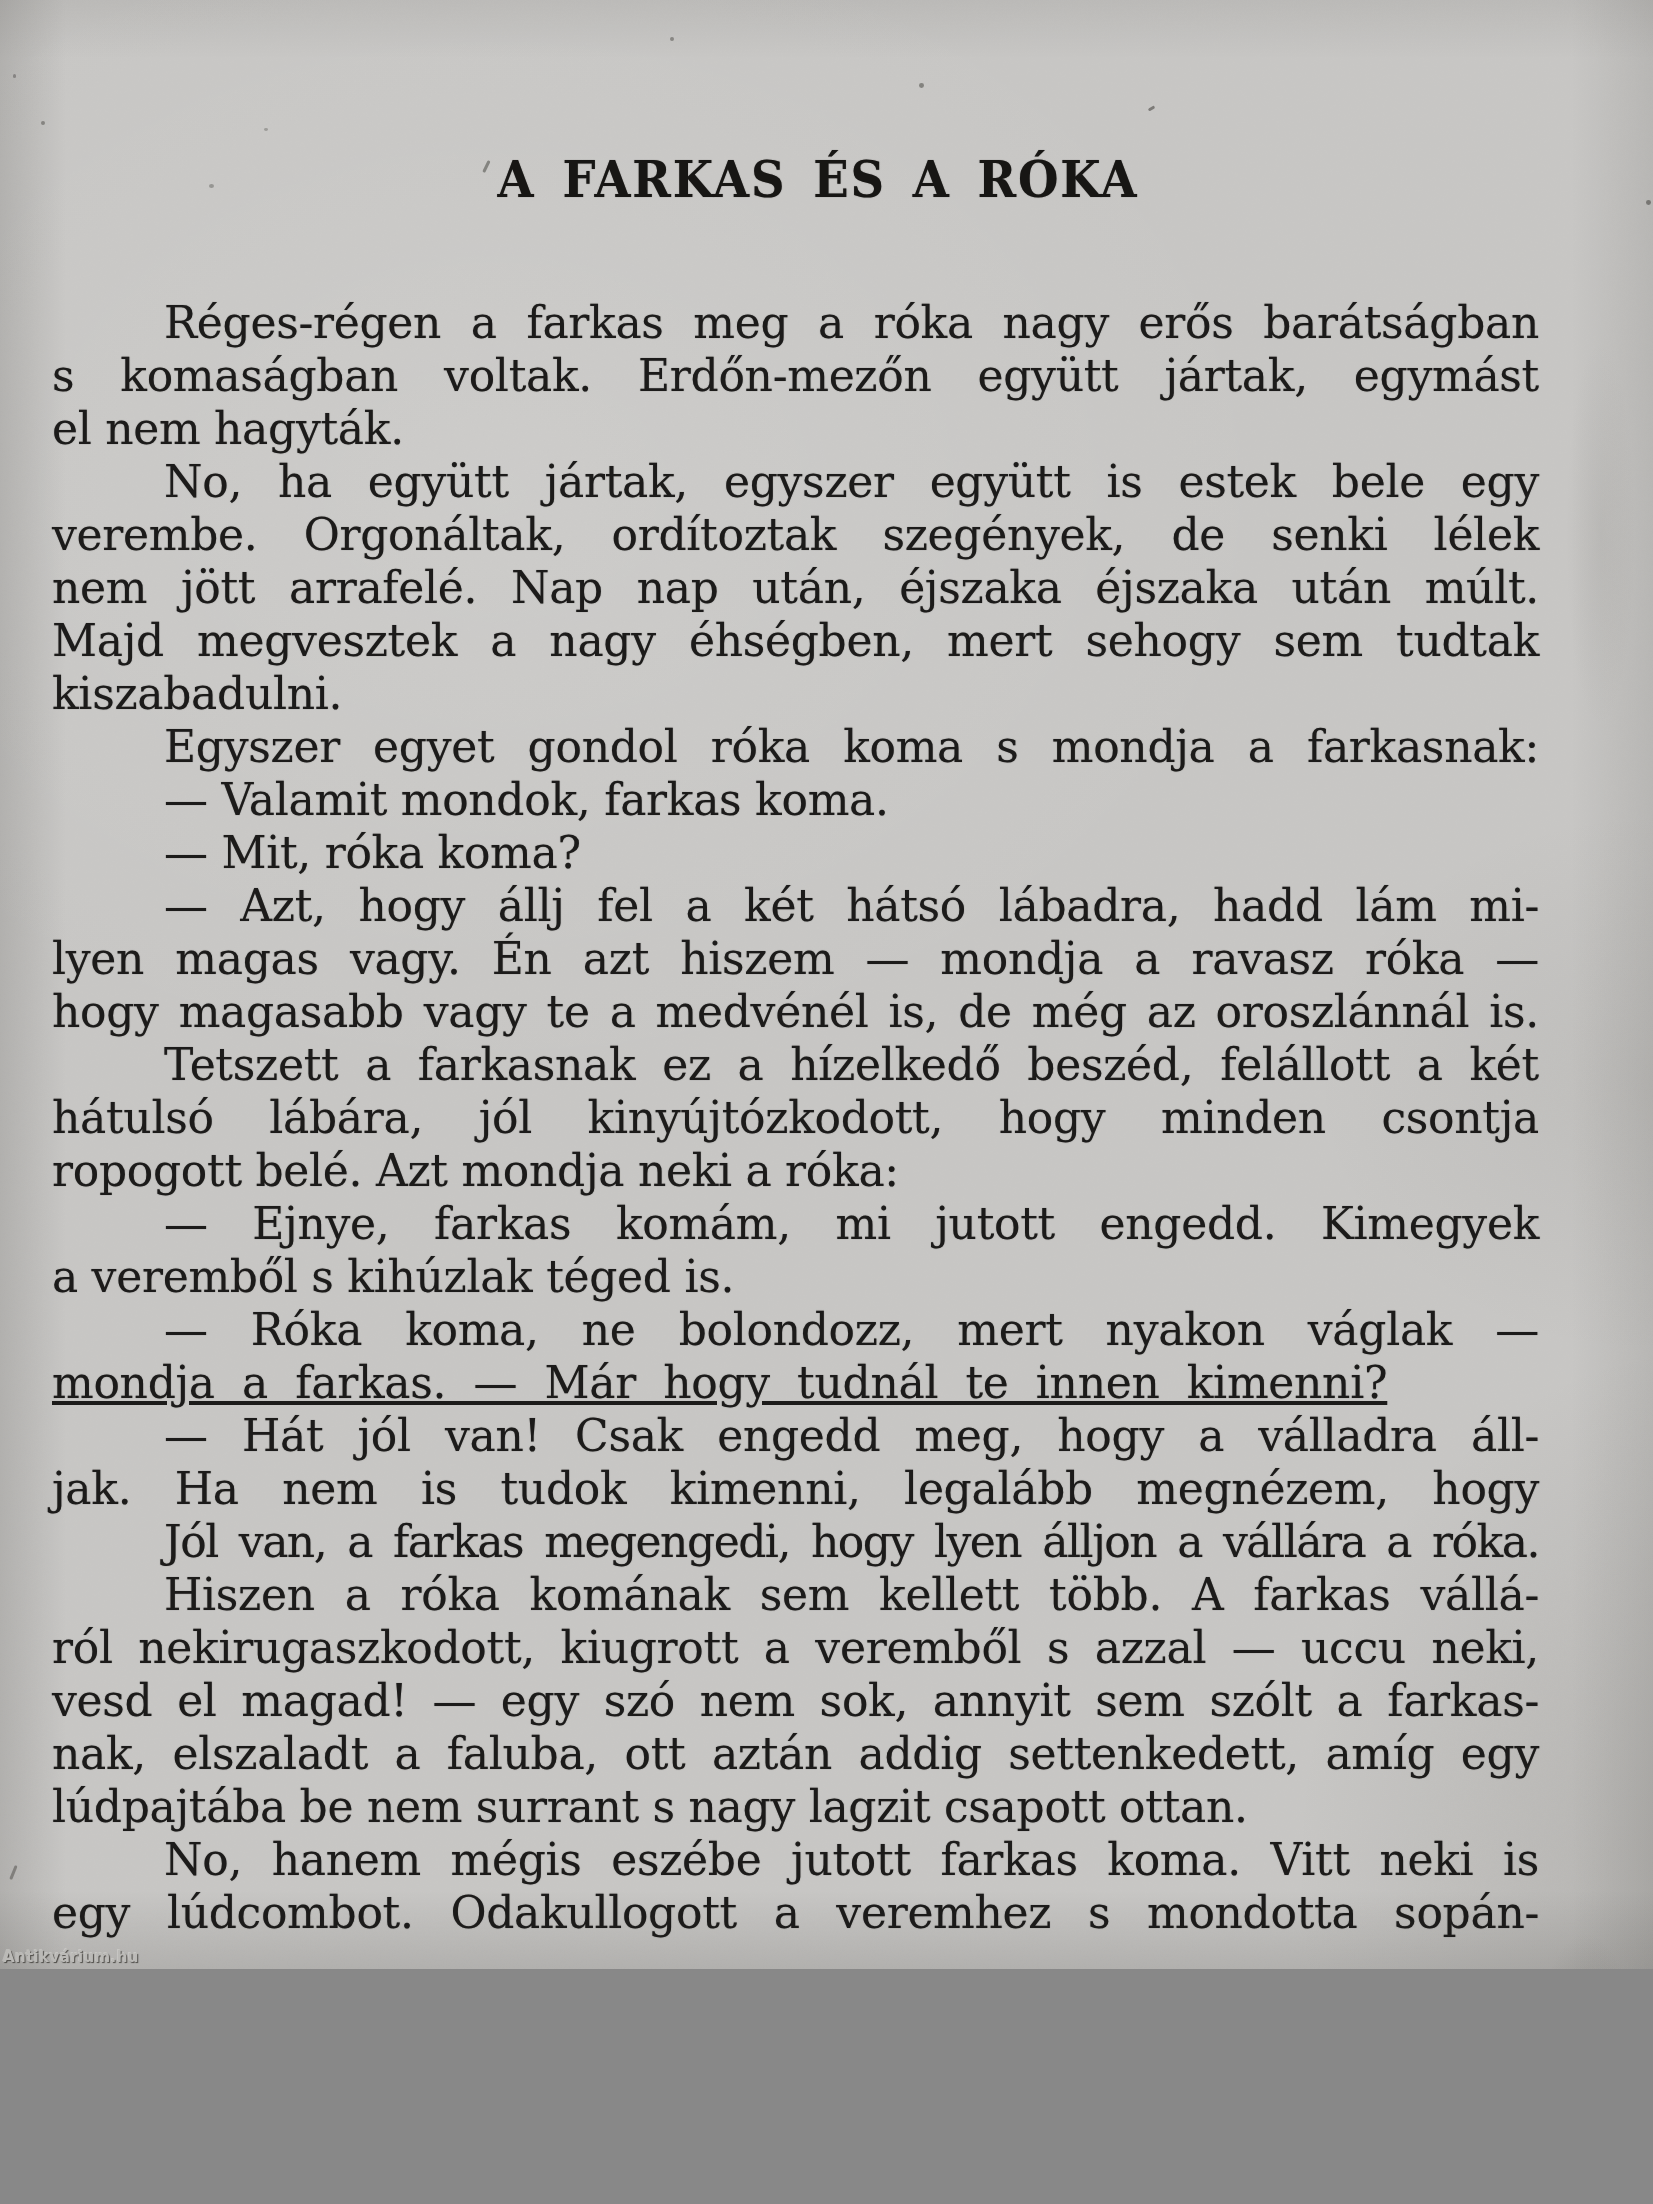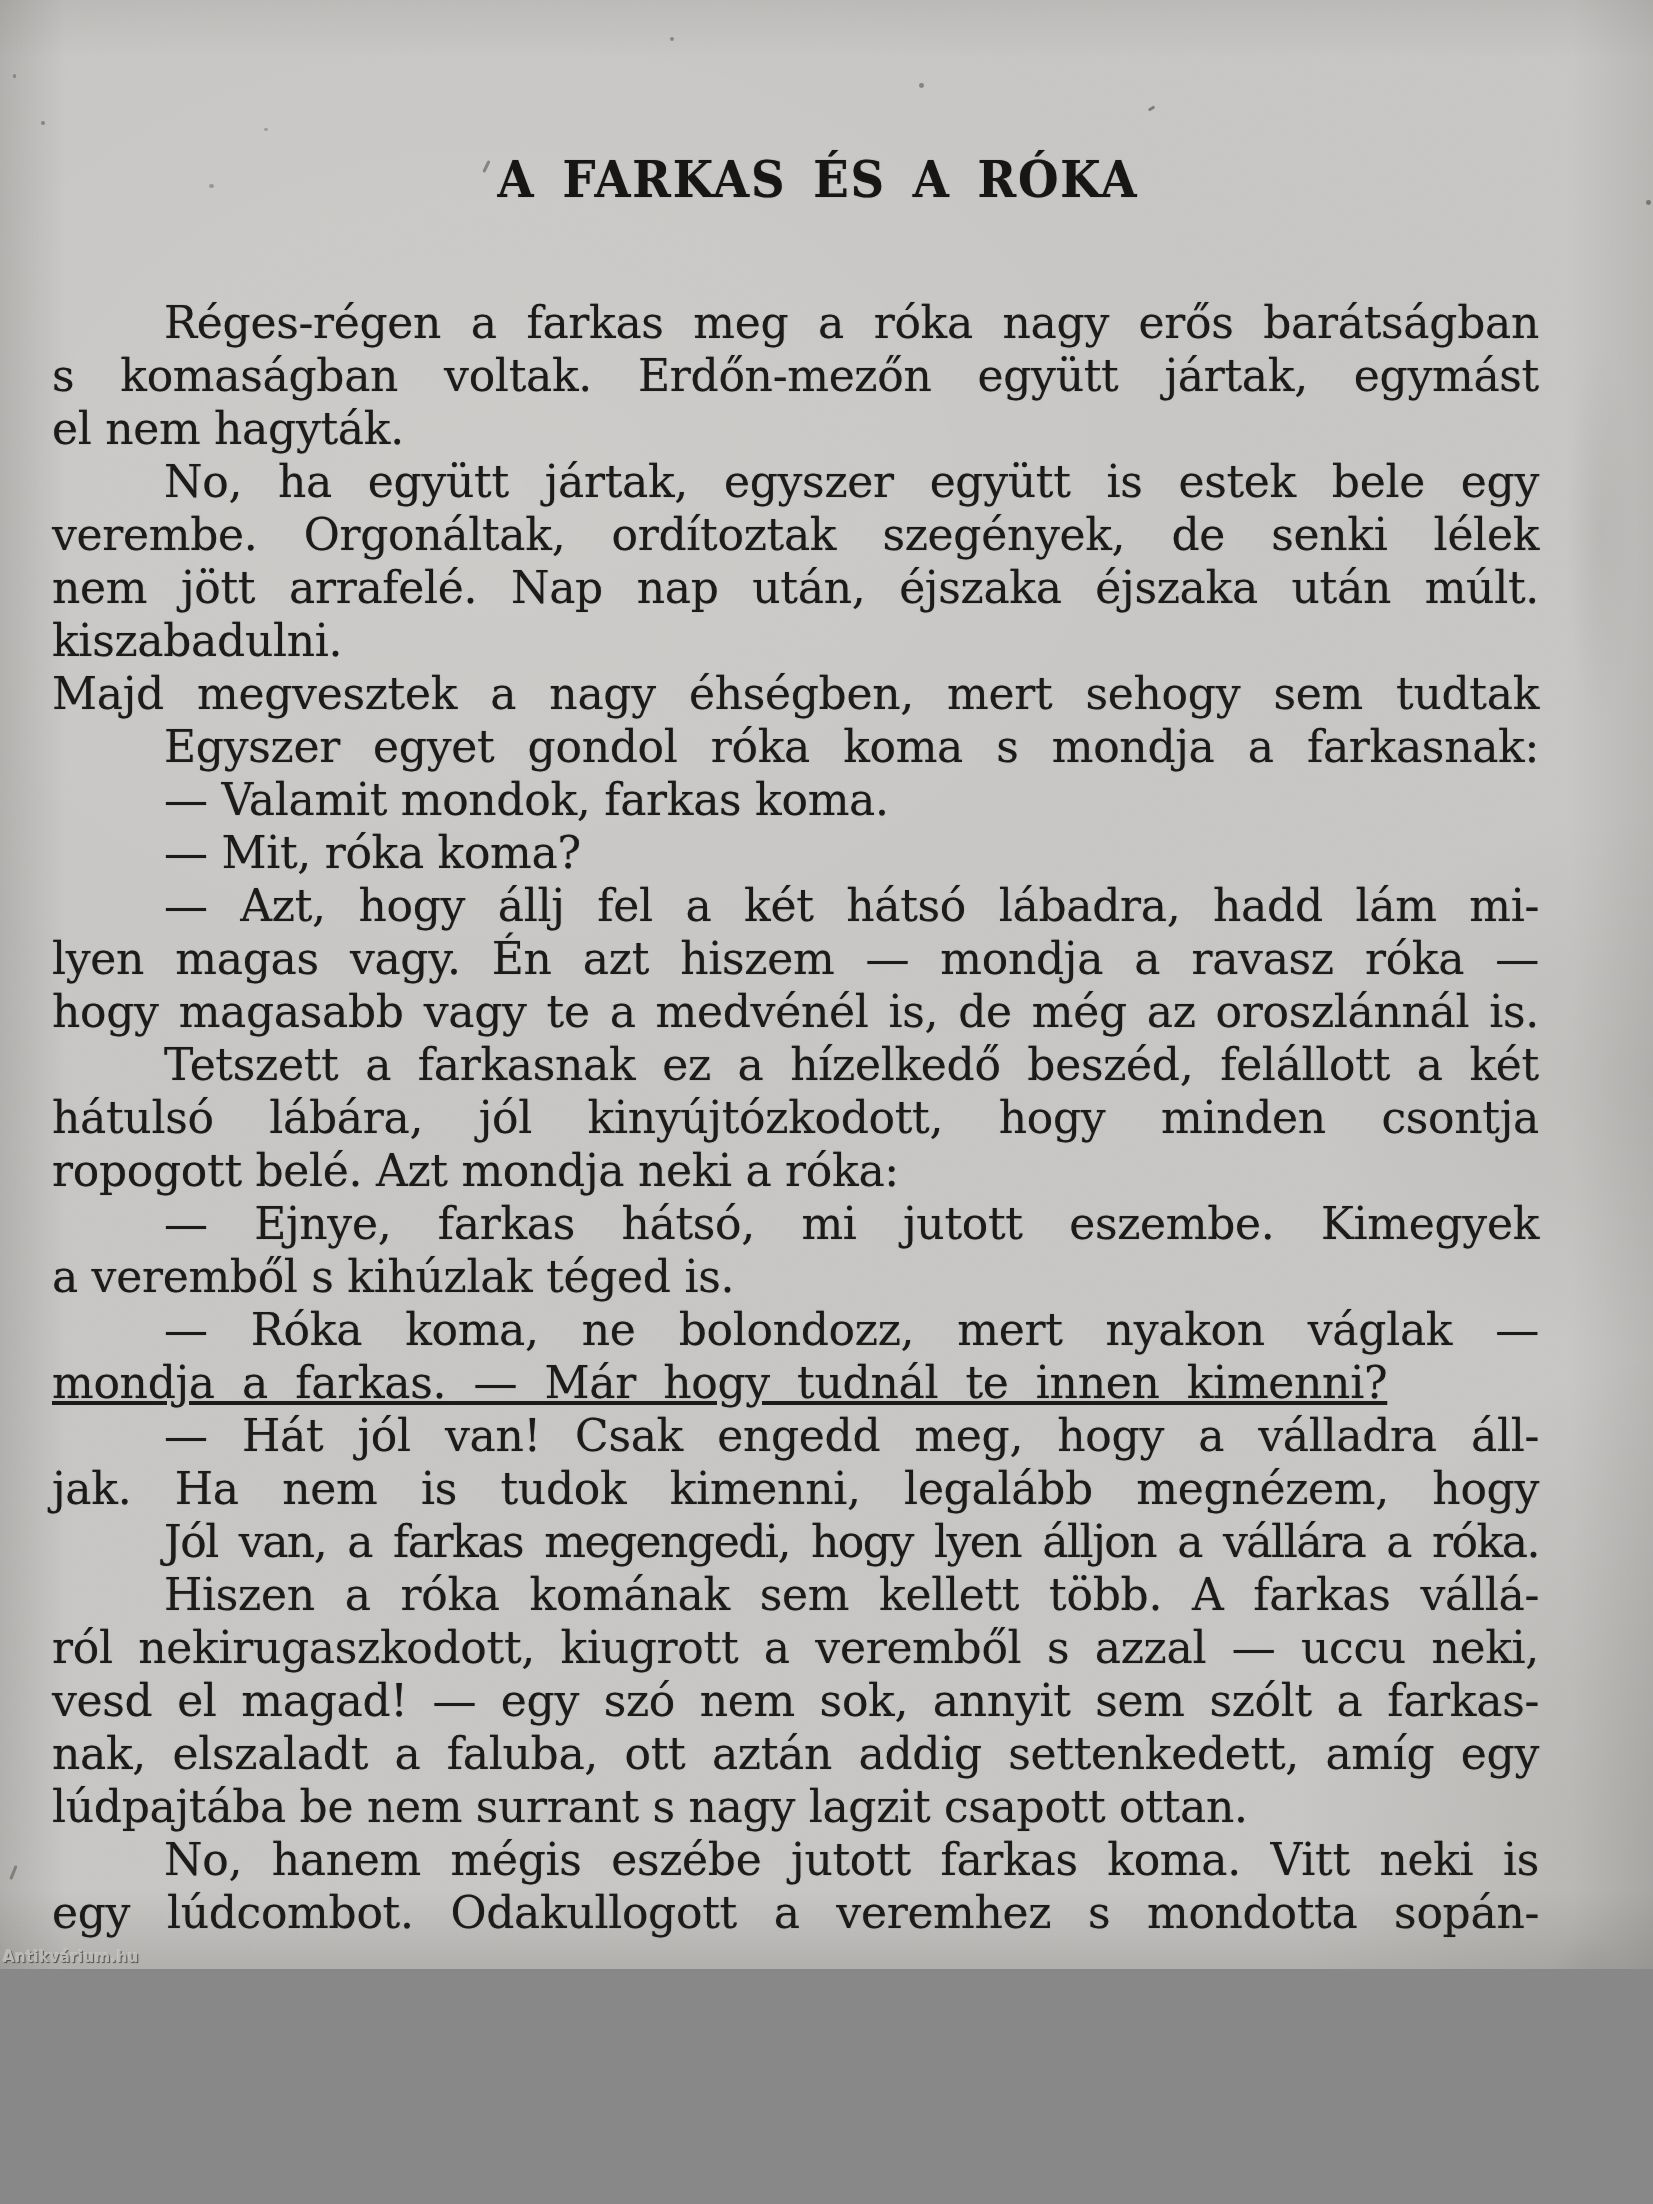--- a/index.html
+++ b/index.html
@@ -93,38 +93,38 @@
   <h1 class="title">A FARKAS ÉS A RÓKA</h1>
 
   <div class="textblock">
     <div class="line in j">Réges-régen a farkas meg a róka nagy erős barátságban</div>
     <div class="line j">s komaságban voltak. Erdőn-mezőn együtt jártak, egymást</div>
     <div class="line">el nem hagyták.</div>
 
     <div class="line in j">No, ha együtt jártak, egyszer együtt is estek bele egy</div>
     <div class="line j">verembe. Orgonáltak, ordítoztak szegények, de senki lélek</div>
     <div class="line j">nem jött arrafelé. Nap nap után, éjszaka éjszaka után múlt.</div>
+    <div class="line j">Majd megvesztek a nagy éhségben, mert sehogy sem tudtak</div>
     <div class="line">kiszabadulni.</div>
-    <div class="line j">Majd megvesztek a nagy éhségben, mert sehogy sem tudtak</div>
 
     <div class="line in j">Egyszer egyet gondol róka koma s mondja a farkasnak:</div>
 
     <div class="line in">— Valamit mondok, farkas koma.</div>
 
     <div class="line in">— Mit, róka koma?</div>
 
     <div class="line in j">— Azt, hogy állj fel a két hátsó lábadra, hadd lám mi-</div>
     <div class="line j">lyen magas vagy. Én azt hiszem — mondja a ravasz róka —</div>
     <div class="line j">hogy magasabb vagy te a medvénél is, de még az oroszlánnál is.</div>
 
     <div class="line in j">Tetszett a farkasnak ez a hízelkedő beszéd, felállott a két</div>
     <div class="line j">hátulsó lábára, jól kinyújtózkodott, hogy minden csontja</div>
     <div class="line">ropogott belé. Azt mondja neki a róka:</div>
 
-    <div class="line in j">— Ejnye, farkas hátsó, mi jutott eszembe. Kimegyek</div>
+    <div class="line in j">— Ejnye, farkas komám, mi jutott engedd. Kimegyek</div>
     <div class="line">a veremből s kihúzlak téged is.</div>
 
     <div class="line in j">— Róka koma, ne bolondozz, mert nyakon váglak —</div>
     <div class="line wide">mondja a farkas. — Már hogy tudnál te innen kimenni?</div>
 
     <div class="line in j">— Hát jól van! Csak engedd meg, hogy a válladra áll-</div>
     <div class="line j">jak. Ha nem is tudok kimenni, legalább megnézem, hogy</div>
 
     <div class="line in j tight">Jól van, a farkas megengedi, hogy lyen álljon a vállára a róka.</div>
 

